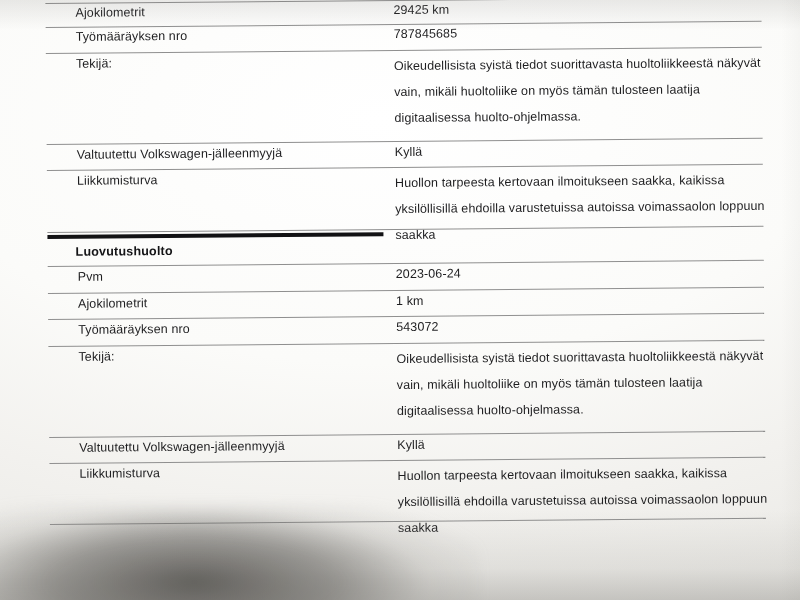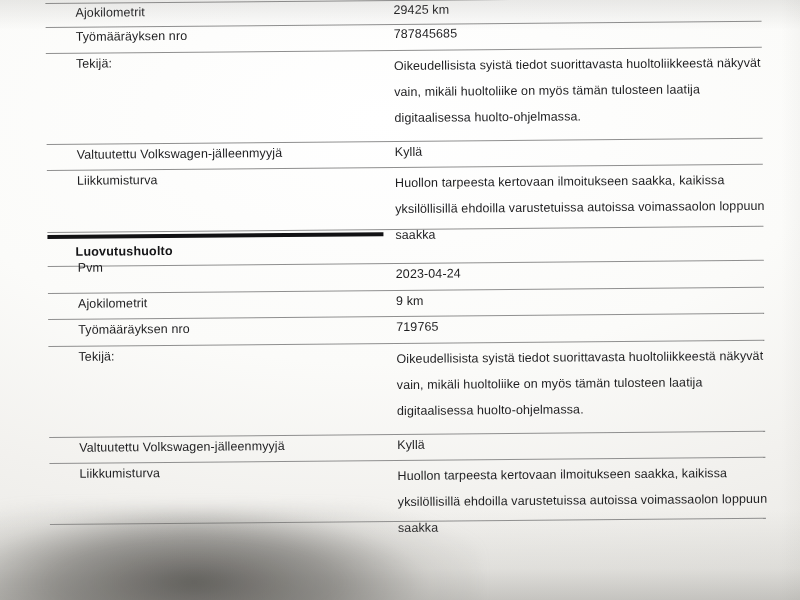--- a/index.html
+++ b/index.html
@@ -135,30 +135,30 @@
     <div class="rule" style="top:167px;"></div>
 
     <div class="label" style="top:171px; left:78px;">Liikkumisturva</div>
     <div class="value wrap" style="top:170px;">Huollon tarpeesta kertovaan ilmoitukseen saakka, kaikissa yksilöllisillä ehdoilla varustetuissa autoissa voimassaolon loppuun saakka</div>
     <div class="rule" style="top:229px;"></div>
 
     <div class="section-bar" style="top:232px;"></div>
     <div class="section-title" style="top:242px; left:56px;margin-left:20px;">Luovutushuolto</div>
     <div class="rule" style="top:263px;"></div>
 
-    <div class="label" style="top:258px; left:78px;">Pvm</div>
-    <div class="value" style="top:267px;">2023-04-24</div>
+    <div class="label" style="top:267px; left:78px;">Pvm</div>
+    <div class="value" style="top:267px;">2023-06-24</div>
     <div class="rule" style="top:290px;"></div>
 
     <div class="label" style="top:294px; left:78px;">Ajokilometrit</div>
-    <div class="value" style="top:294px;">9 km</div>
+    <div class="value" style="top:294px;">1 km</div>
     <div class="rule" style="top:316px;"></div>
 
     <div class="label" style="top:320px; left:78px;">Työmääräyksen nro</div>
-    <div class="value" style="top:320px;">719765</div>
+    <div class="value" style="top:320px;">543072</div>
     <div class="rule" style="top:343px;"></div>
 
     <div class="label" style="top:347px; left:78px;">Tekijä:</div>
     <div class="value wrap" style="top:346px;">Oikeudellisista syistä tiedot suorittavasta huoltoliikkeestä näkyvät vain, mikäli huoltoliike on myös tämän tulosteen laatija digitaalisessa huolto-ohjelmassa.</div>
     <div class="rule" style="top:434px;"></div>
 
     <div class="label" style="top:438px; left:78px;">Valtuutettu Volkswagen-jälleenmyyjä</div>
     <div class="value" style="top:438px;">Kyllä</div>
     <div class="rule" style="top:460px;"></div>
 

